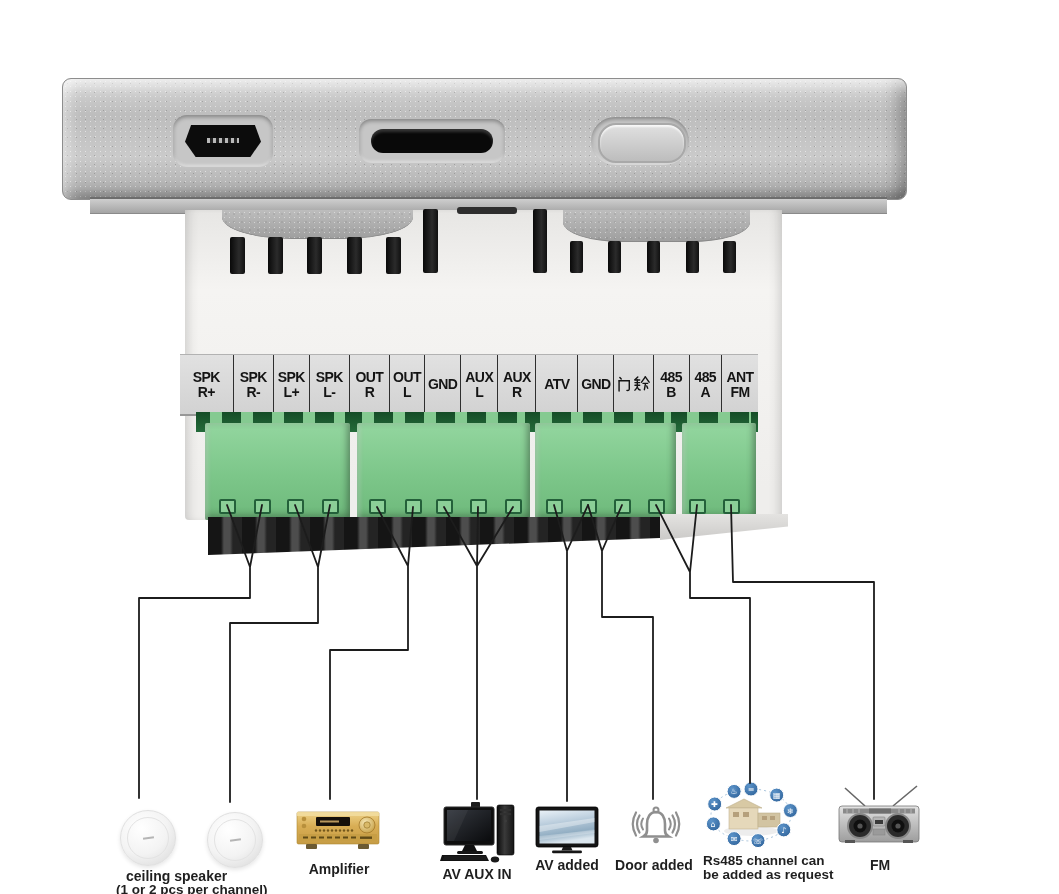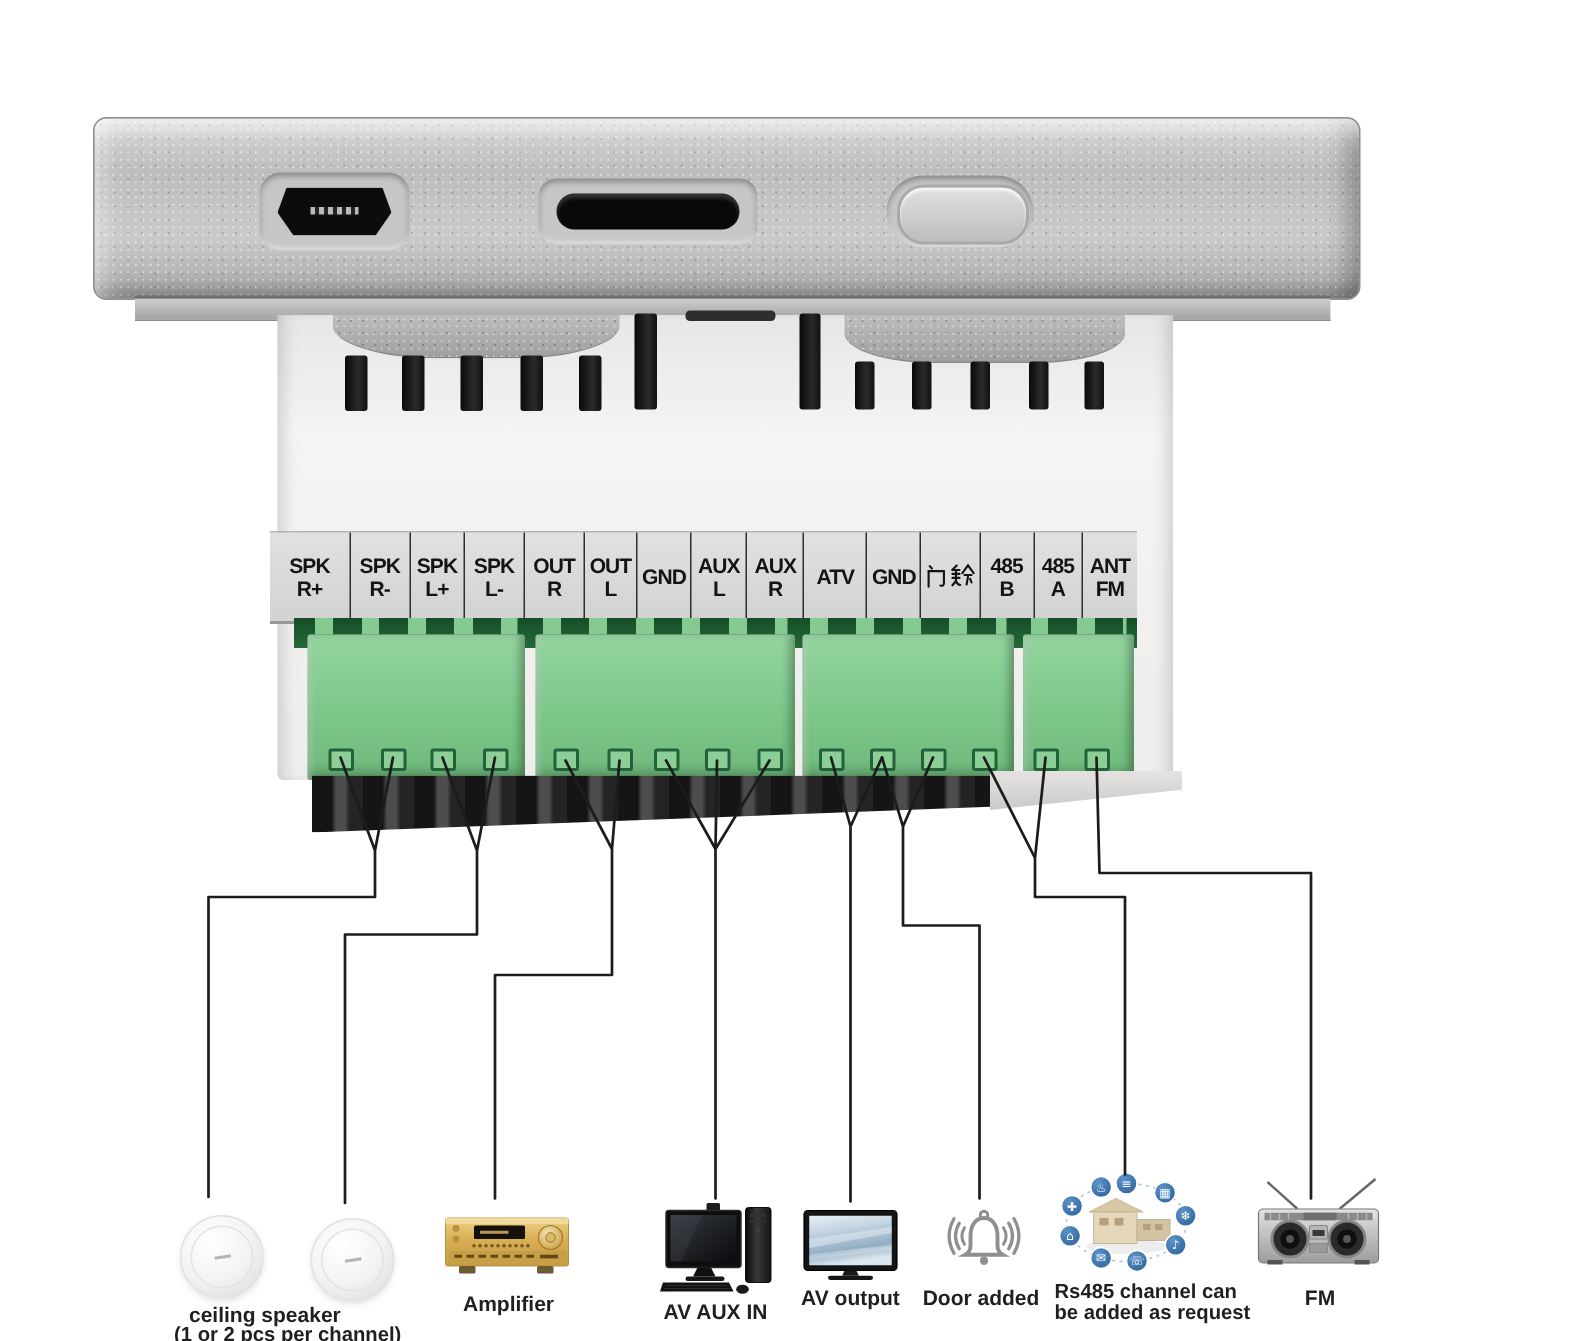--- a/index.html
+++ b/index.html
@@ -352,21 +352,21 @@
           <stop offset="1" stop-color="#dbe6ee"></stop>
       </linearGradient>
     </defs>
     <rect x="1" y="1" width="62" height="40" rx="2.5" fill="#141414" stroke="#000" stroke-width="0.8"></rect>
     <rect x="4.5" y="4.5" width="55" height="33" fill="url(#tvg)"></rect>
     <polygon points="4.5,20 59.5,12 59.5,16 4.5,26" fill="#ffffff" opacity="0.35"></polygon>
     <polygon points="4.5,30 59.5,24 59.5,27 4.5,34" fill="#ffffff" opacity="0.25"></polygon>
     <path d="M28,41 h8 l1.5,3.5 h-11 z" fill="#1a1a1a"></path>
     <rect x="17" y="44.5" width="30" height="2.8" rx="1.4" fill="#161616"></rect>
   </svg>
-  <div class="plabel" style="left:517px;top:857px;width:100px;">AV output</div>
+  <div class="plabel" style="left:517px;top:857px;width:100px;">AV added</div>
 
   <svg class="abs" style="left:627px;top:801px;" width="58" height="56" viewBox="0 0 58 56">
     <g fill="none" stroke="#8f8f8f" stroke-linecap="round">
       <circle cx="29" cy="9" r="2.5" stroke-width="2"></circle>
       <path stroke-width="2.6" d="M29,11 C23,11 20,16.5 20,23 L20,29.5 Q20,33.5 16.5,35.5 L41.5,35.5 Q38,33.5 38,29.5 L38,23 C38,16.5 35,11 29,11 Z"></path>
       <path stroke-width="2" d="M16,17.5 Q12.5,23 16,28.5"></path>
       <path stroke-width="2.2" d="M12.5,14.5 Q7.5,23 12.5,31.5"></path>
       <path stroke-width="2.2" d="M9,11.5 Q2.5,23 9,34.5"></path>
       <path stroke-width="2" d="M42,17.5 Q45.5,23 42,28.5"></path>
       <path stroke-width="2.2" d="M45.5,14.5 Q50.5,23 45.5,31.5"></path>

